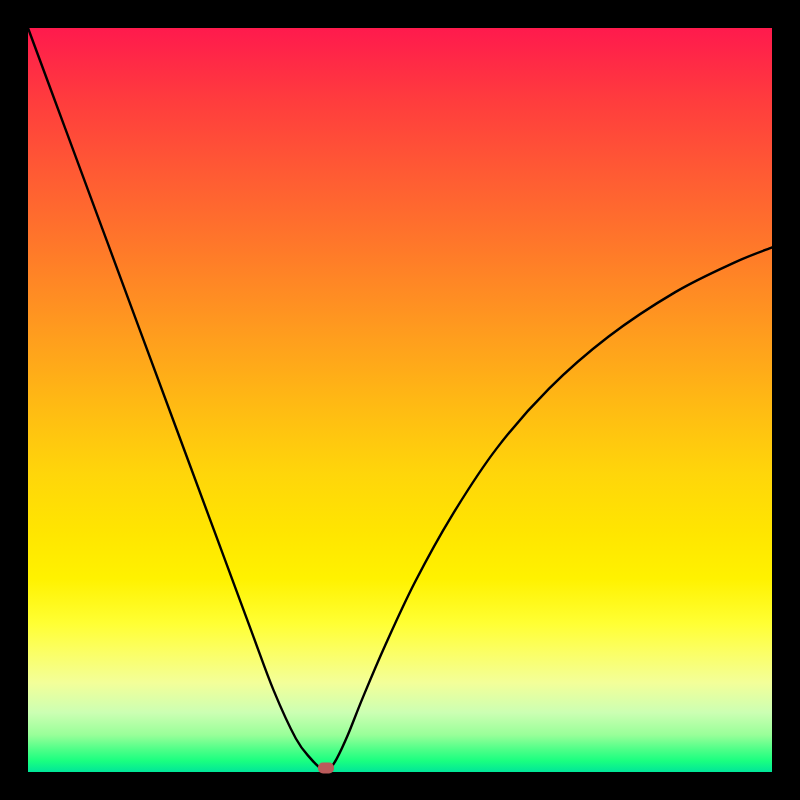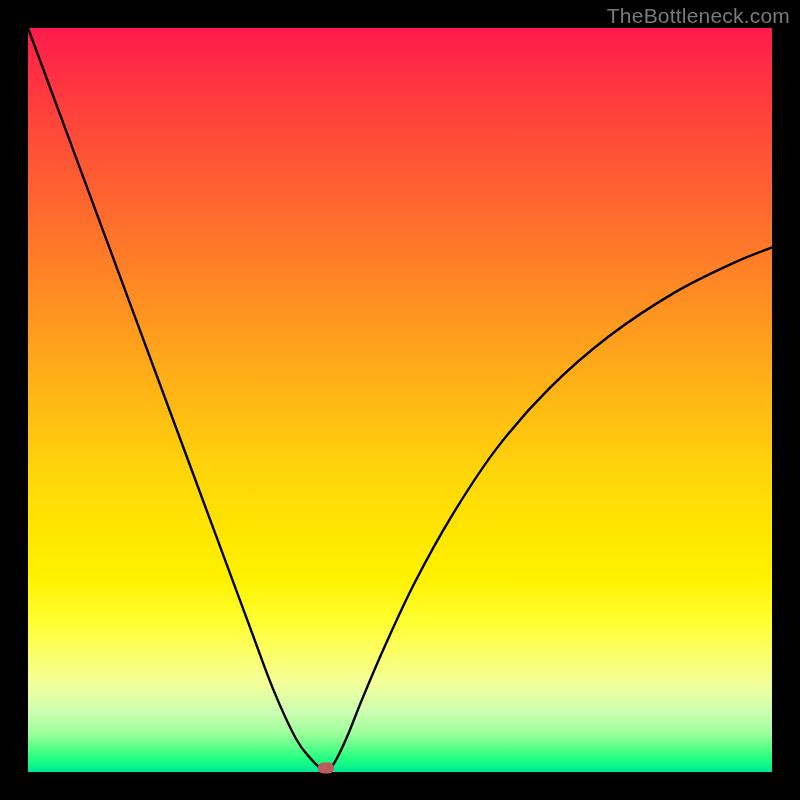--- a/index.html
+++ b/index.html
@@ -75,14 +75,13 @@
 </head>
 <body>
 
 <div class="frame">
   <div class="plot">
     <svg class="curve" viewBox="0 0 744 744" preserveAspectRatio="none">
       <path id="curve-path" fill="none" stroke="#000" stroke-width="2.4" stroke-linecap="round" stroke-linejoin="round" d="M 0 0 C 6.2 16.740000000000002 24.800000000000004 66.96000000000001 37.2 100.44000000000001 C 49.6 133.92000000000002 62.00000000000001 167.40000000000003 74.4 200.88000000000002 C 86.80000000000001 234.36 99.19999999999999 267.84 111.6 301.32 C 124 334.8 136.4 368.28000000000003 148.8 401.76000000000005 C 161.20000000000002 435.24000000000007 173.6 468.72 186 502.20000000000005 C 198.4 535.6800000000001 213.27999999999997 575.98 223.2 602.64 C 233.12 629.3 238.08 644.18 245.52 662.16 C 252.96 680.14 261.64 699.112 267.84 710.52 C 274.03999999999996 721.928 278.38 725.5239999999999 282.72 730.608 C 287.06000000000006 735.692 290.78 739.288 293.88 741.024 C 296.98 742.76 298.84 742.76 301.32 741.024 C 303.8 739.288 305.65999999999997 736.3119999999999 308.76 730.608 C 311.86 724.904 315.58000000000004 716.968 319.92 706.8 C 324.26 696.632 328.6 684.48 334.8 669.6 C 341 654.72 348.44 636.74 357.12 617.52 C 365.8 598.3 375.72 575.98 386.88 554.28 C 398.03999999999996 532.5799999999999 410.44 509.64 424.08 487.32 C 437.71999999999997 465 452.6 441.43999999999994 468.72 420.35999999999996 C 484.84000000000003 399.28 502.19999999999993 379.43999999999994 520.8 360.84 C 539.4 342.24 559.24 324.88000000000005 580.32 308.76000000000005 C 601.4000000000001 292.64000000000004 626.2 276.52000000000004 647.28 264.12 C 668.3599999999999 251.72 690.68 241.79999999999995 706.8 234.35999999999996 C 722.92 226.91999999999996 737.8 221.96 744 219.48000000000002"></path>
     </svg>
     <div class="marker" id="marker" style="left: 297.6px; top: 740px;"></div>
   </div>
-  <div class="watermark">TheBottleneck.com</div>
 </div>
 
 </body></html>

